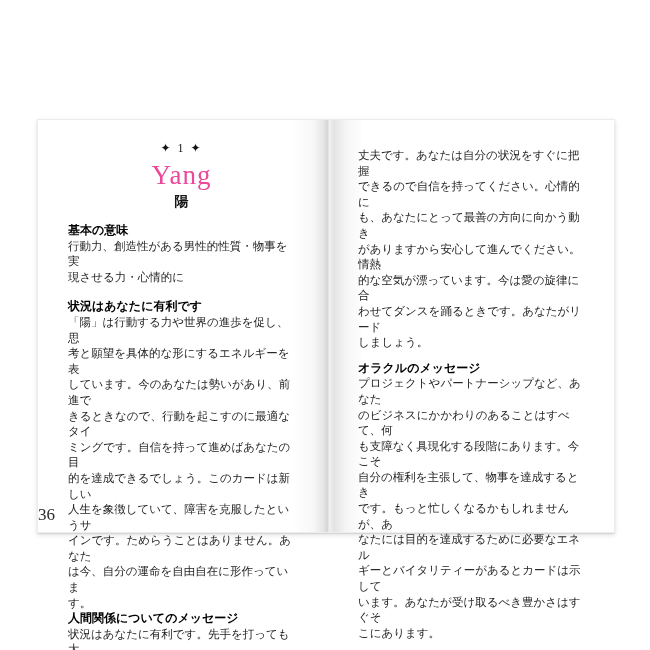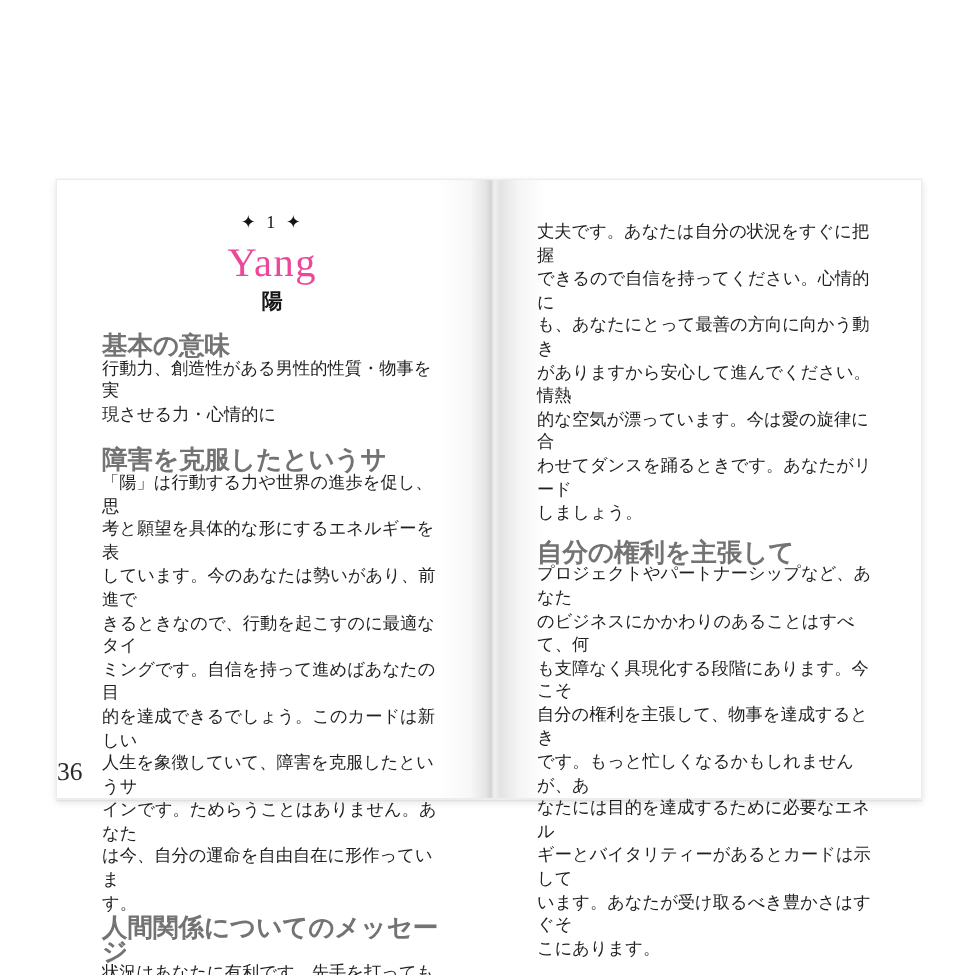--- a/index.html
+++ b/index.html
@@ -77,23 +77,23 @@
   .title-ja {
     margin-top: 3px;
     font-size: 14px;
     line-height: 17px;
     font-weight: 600;
     color: #161616;
   }
   .sec-heading {
     font-family: "Liberation Sans", sans-serif;
     font-weight: 700;
-    font-size: 17px;
+    font-size: 12px;
     line-height: 15.6px;
-    color: #737373;
+    color: #000000;
   }
   .sec-body {
     font-family: "Liberation Serif", serif;
     font-size: 11.5px;
     line-height: 15.6px;
     color: #1f1f1f;
     white-space: pre-line;
     letter-spacing: 0;
   }
   .mt13 { margin-top: 13px; }
@@ -126,21 +126,21 @@
         <div class="title-ja">陽</div>
       </div>
 
       <div>
         <div class="sec-heading mt13">基本の意味</div>
         <div class="sec-body">行動力、創造性がある男性的性質・物事を実
 現させる力・心情的に</div>
       </div>
 
       <div>
-        <div class="sec-heading mt14">障害を克服したというサ</div>
+        <div class="sec-heading mt14">状況はあなたに有利です</div>
         <div class="sec-body">「陽」は行動する力や世界の進歩を促し、思
 考と願望を具体的な形にするエネルギーを表
 しています。今のあなたは勢いがあり、前進で
 きるときなので、行動を起こすのに最適なタイ
 ミングです。自信を持って進めばあなたの目
 的を達成できるでしょう。このカードは新しい
 人生を象徴していて、障害を克服したというサ
 インです。ためらうことはありません。あなた
 は今、自分の運命を自由自在に形作っていま
 す。</div>
@@ -157,21 +157,21 @@
     <div class="page right">
       <div class="sec-body mt28">丈夫です。あなたは自分の状況をすぐに把握
 できるので自信を持ってください。心情的に
 も、あなたにとって最善の方向に向かう動き
 がありますから安心して進んでください。情熱
 的な空気が漂っています。今は愛の旋律に合
 わせてダンスを踊るときです。あなたがリード
 しましょう。</div>
 
       <div>
-        <div class="sec-heading mt10">自分の権利を主張して</div>
+        <div class="sec-heading mt10">オラクルのメッセージ</div>
         <div class="sec-body">プロジェクトやパートナーシップなど、あなた
 のビジネスにかかわりのあることはすべて、何
 も支障なく具現化する段階にあります。今こそ
 自分の権利を主張して、物事を達成するとき
 です。もっと忙しくなるかもしれませんが、あ
 なたには目的を達成するために必要なエネル
 ギーとバイタリティーがあるとカードは示して
 います。あなたが受け取るべき豊かさはすぐそ
 こにあります。</div>
       </div>

